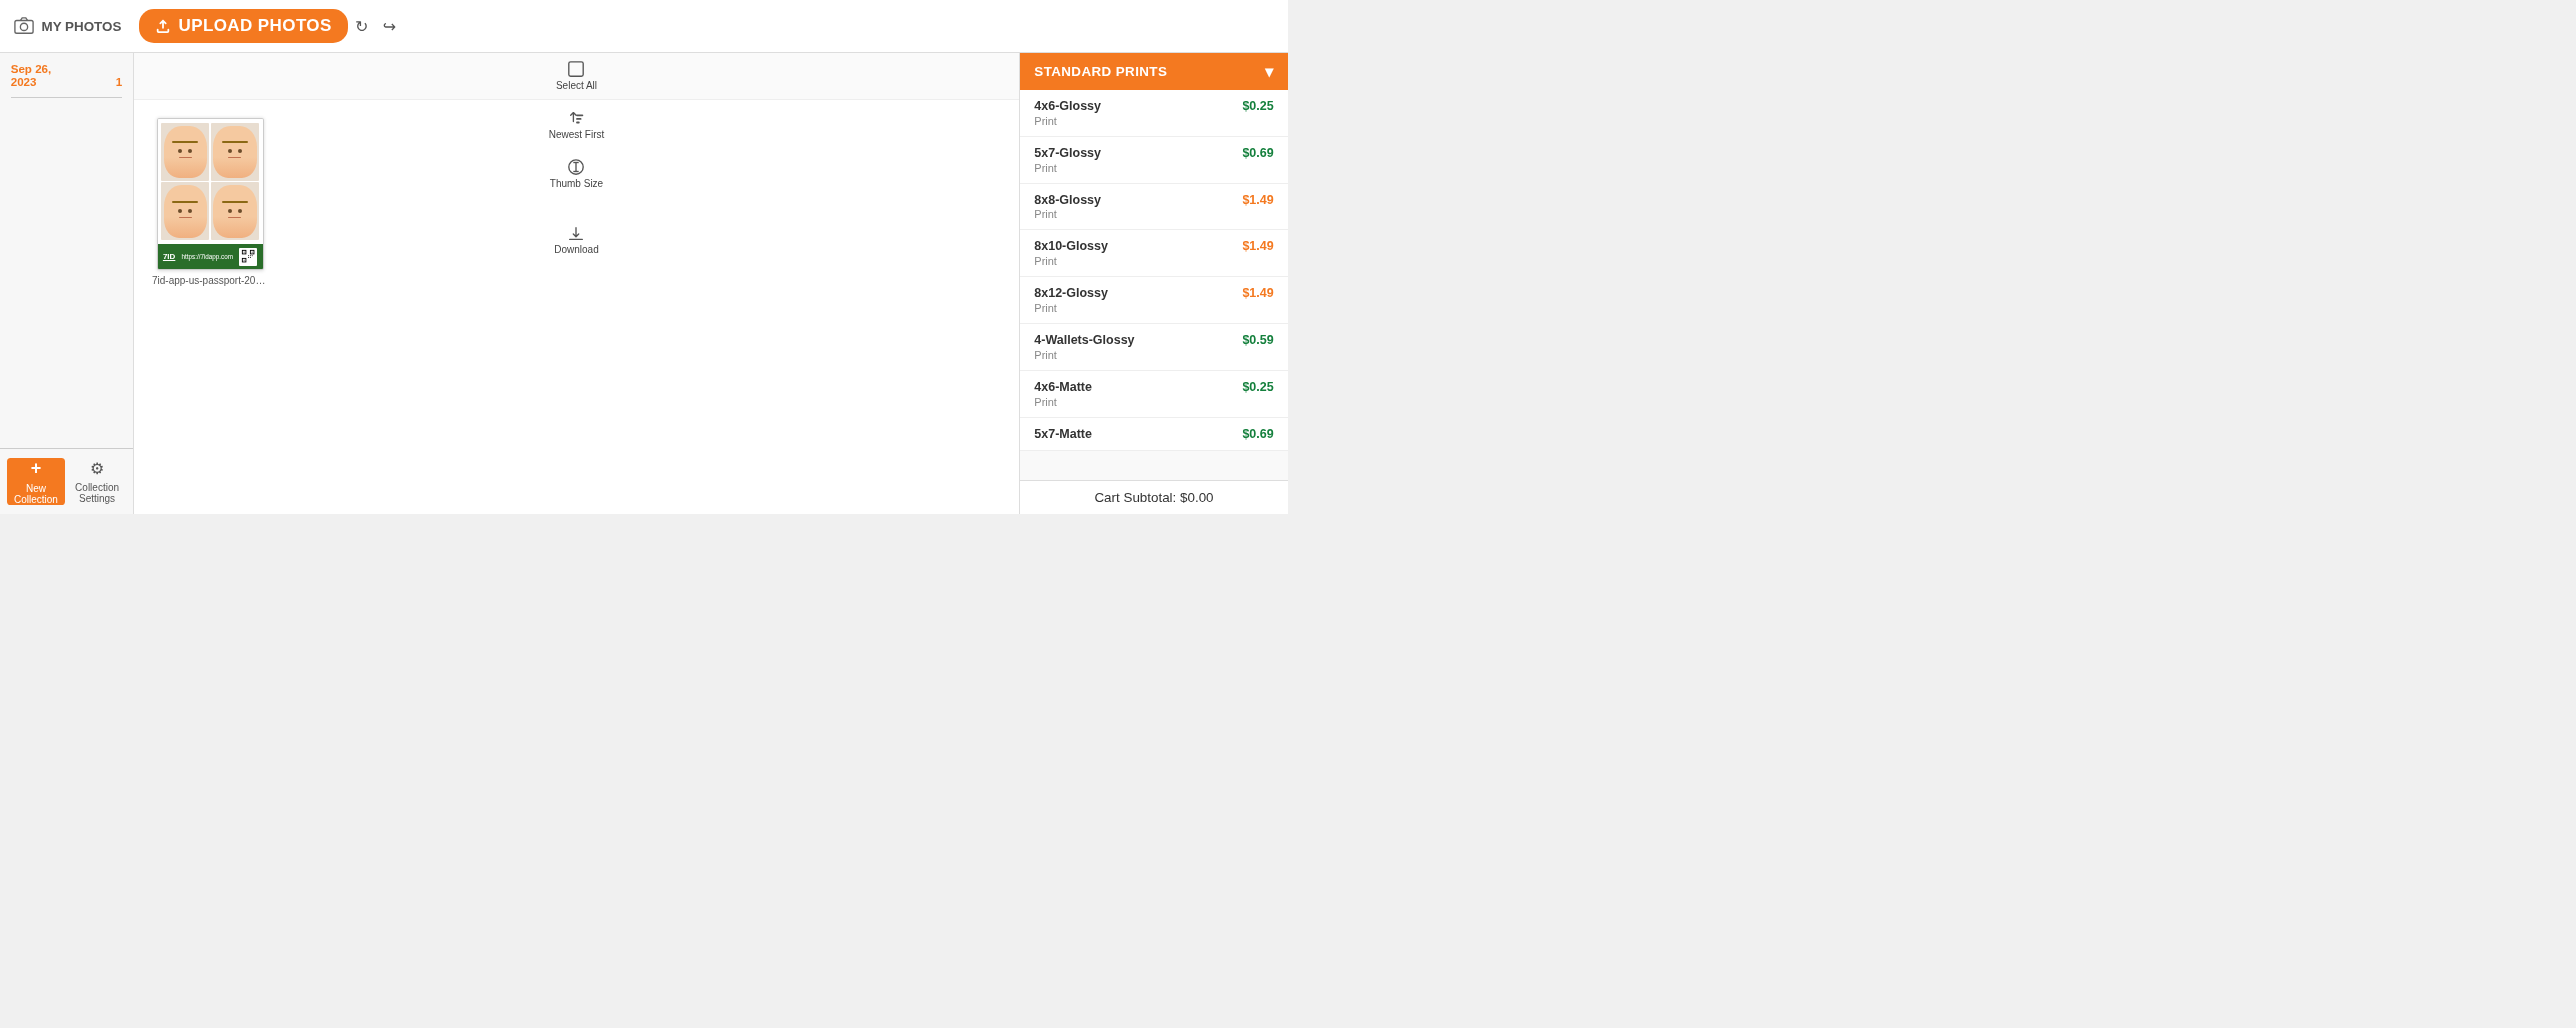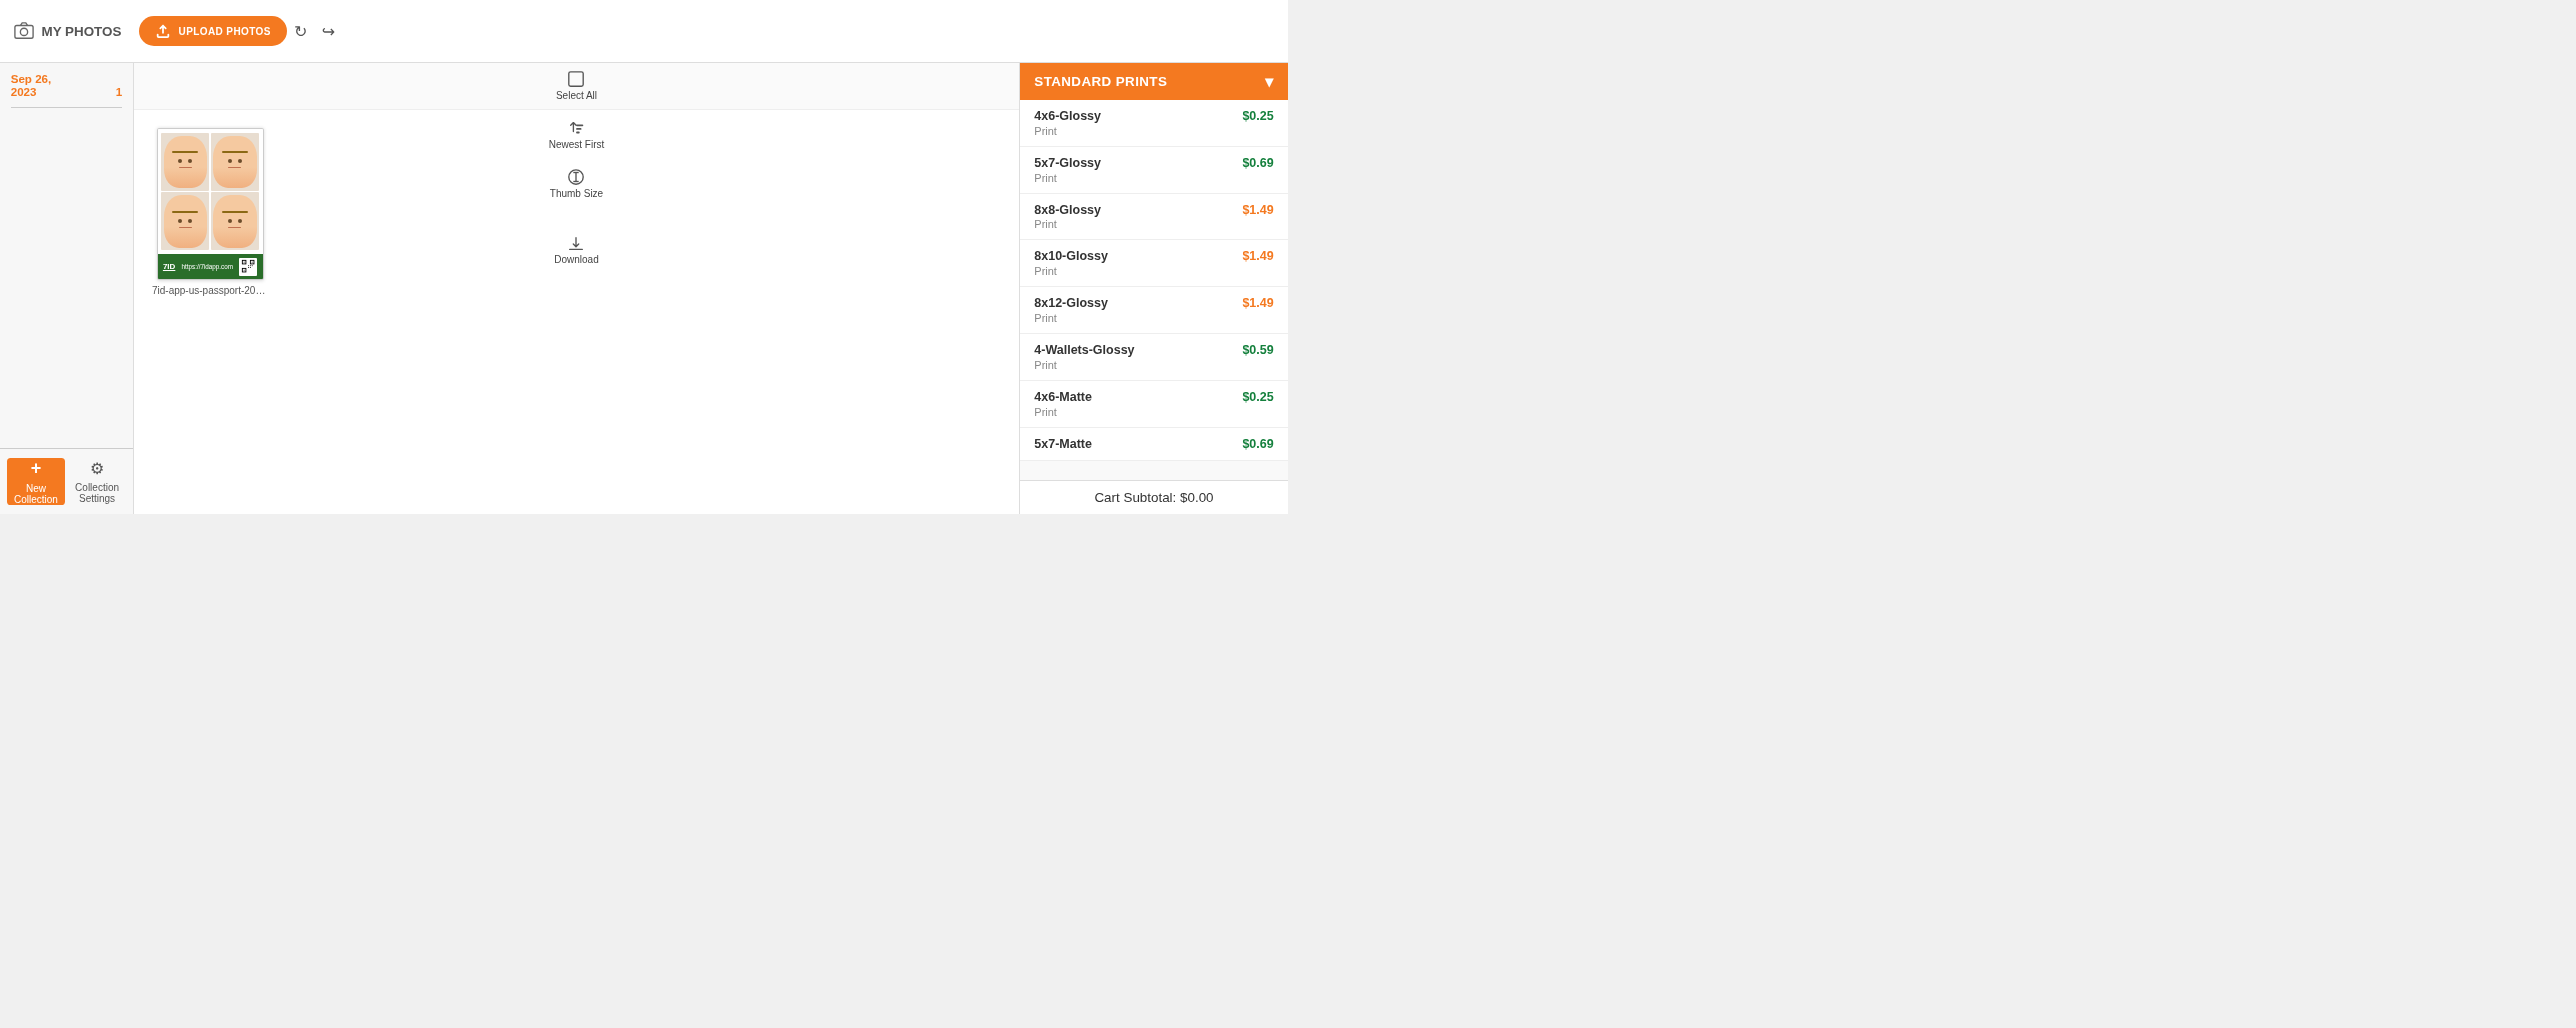--- a/index.html
+++ b/index.html
@@ -5,40 +5,40 @@
     * { box-sizing: border-box; margin: 0; padding: 0; }
     body { font-family: Arial, sans-serif; background: #f0f0f0; width: 1288px; height: 514px; overflow: hidden; display: flex; flex-direction: column; }
 
     
     .top-nav {
       display: flex;
       align-items: center;
       background: #ffffff;
       border-bottom: 0.9px solid #ddd;
       padding: 0 14.3px;
-      height: 63px;
+      height: 53px;
       flex-shrink: 0;
     }
     .top-nav-logo {
       display: flex;
       align-items: center;
       gap: 7.2px;
       color: #555;
       font-size: 13.4px;
       font-weight: bold;
       margin-right: 18px;
     }
     .top-nav-logo svg { width: 20px; height: 20px; }
     .upload-btn {
       background: #f47920;
       color: white;
       border: none;
       border-radius: 15px;
       padding: 7.2px 16px;
-      font-size: 10px;
+      font-size: 17px;
       font-weight: bold;
       cursor: pointer;
       display: flex;
       align-items: center;
       gap: 7.2px;
       letter-spacing: 0.4px;
     }
     .icon-btn {
       background: none;
       border: none;

